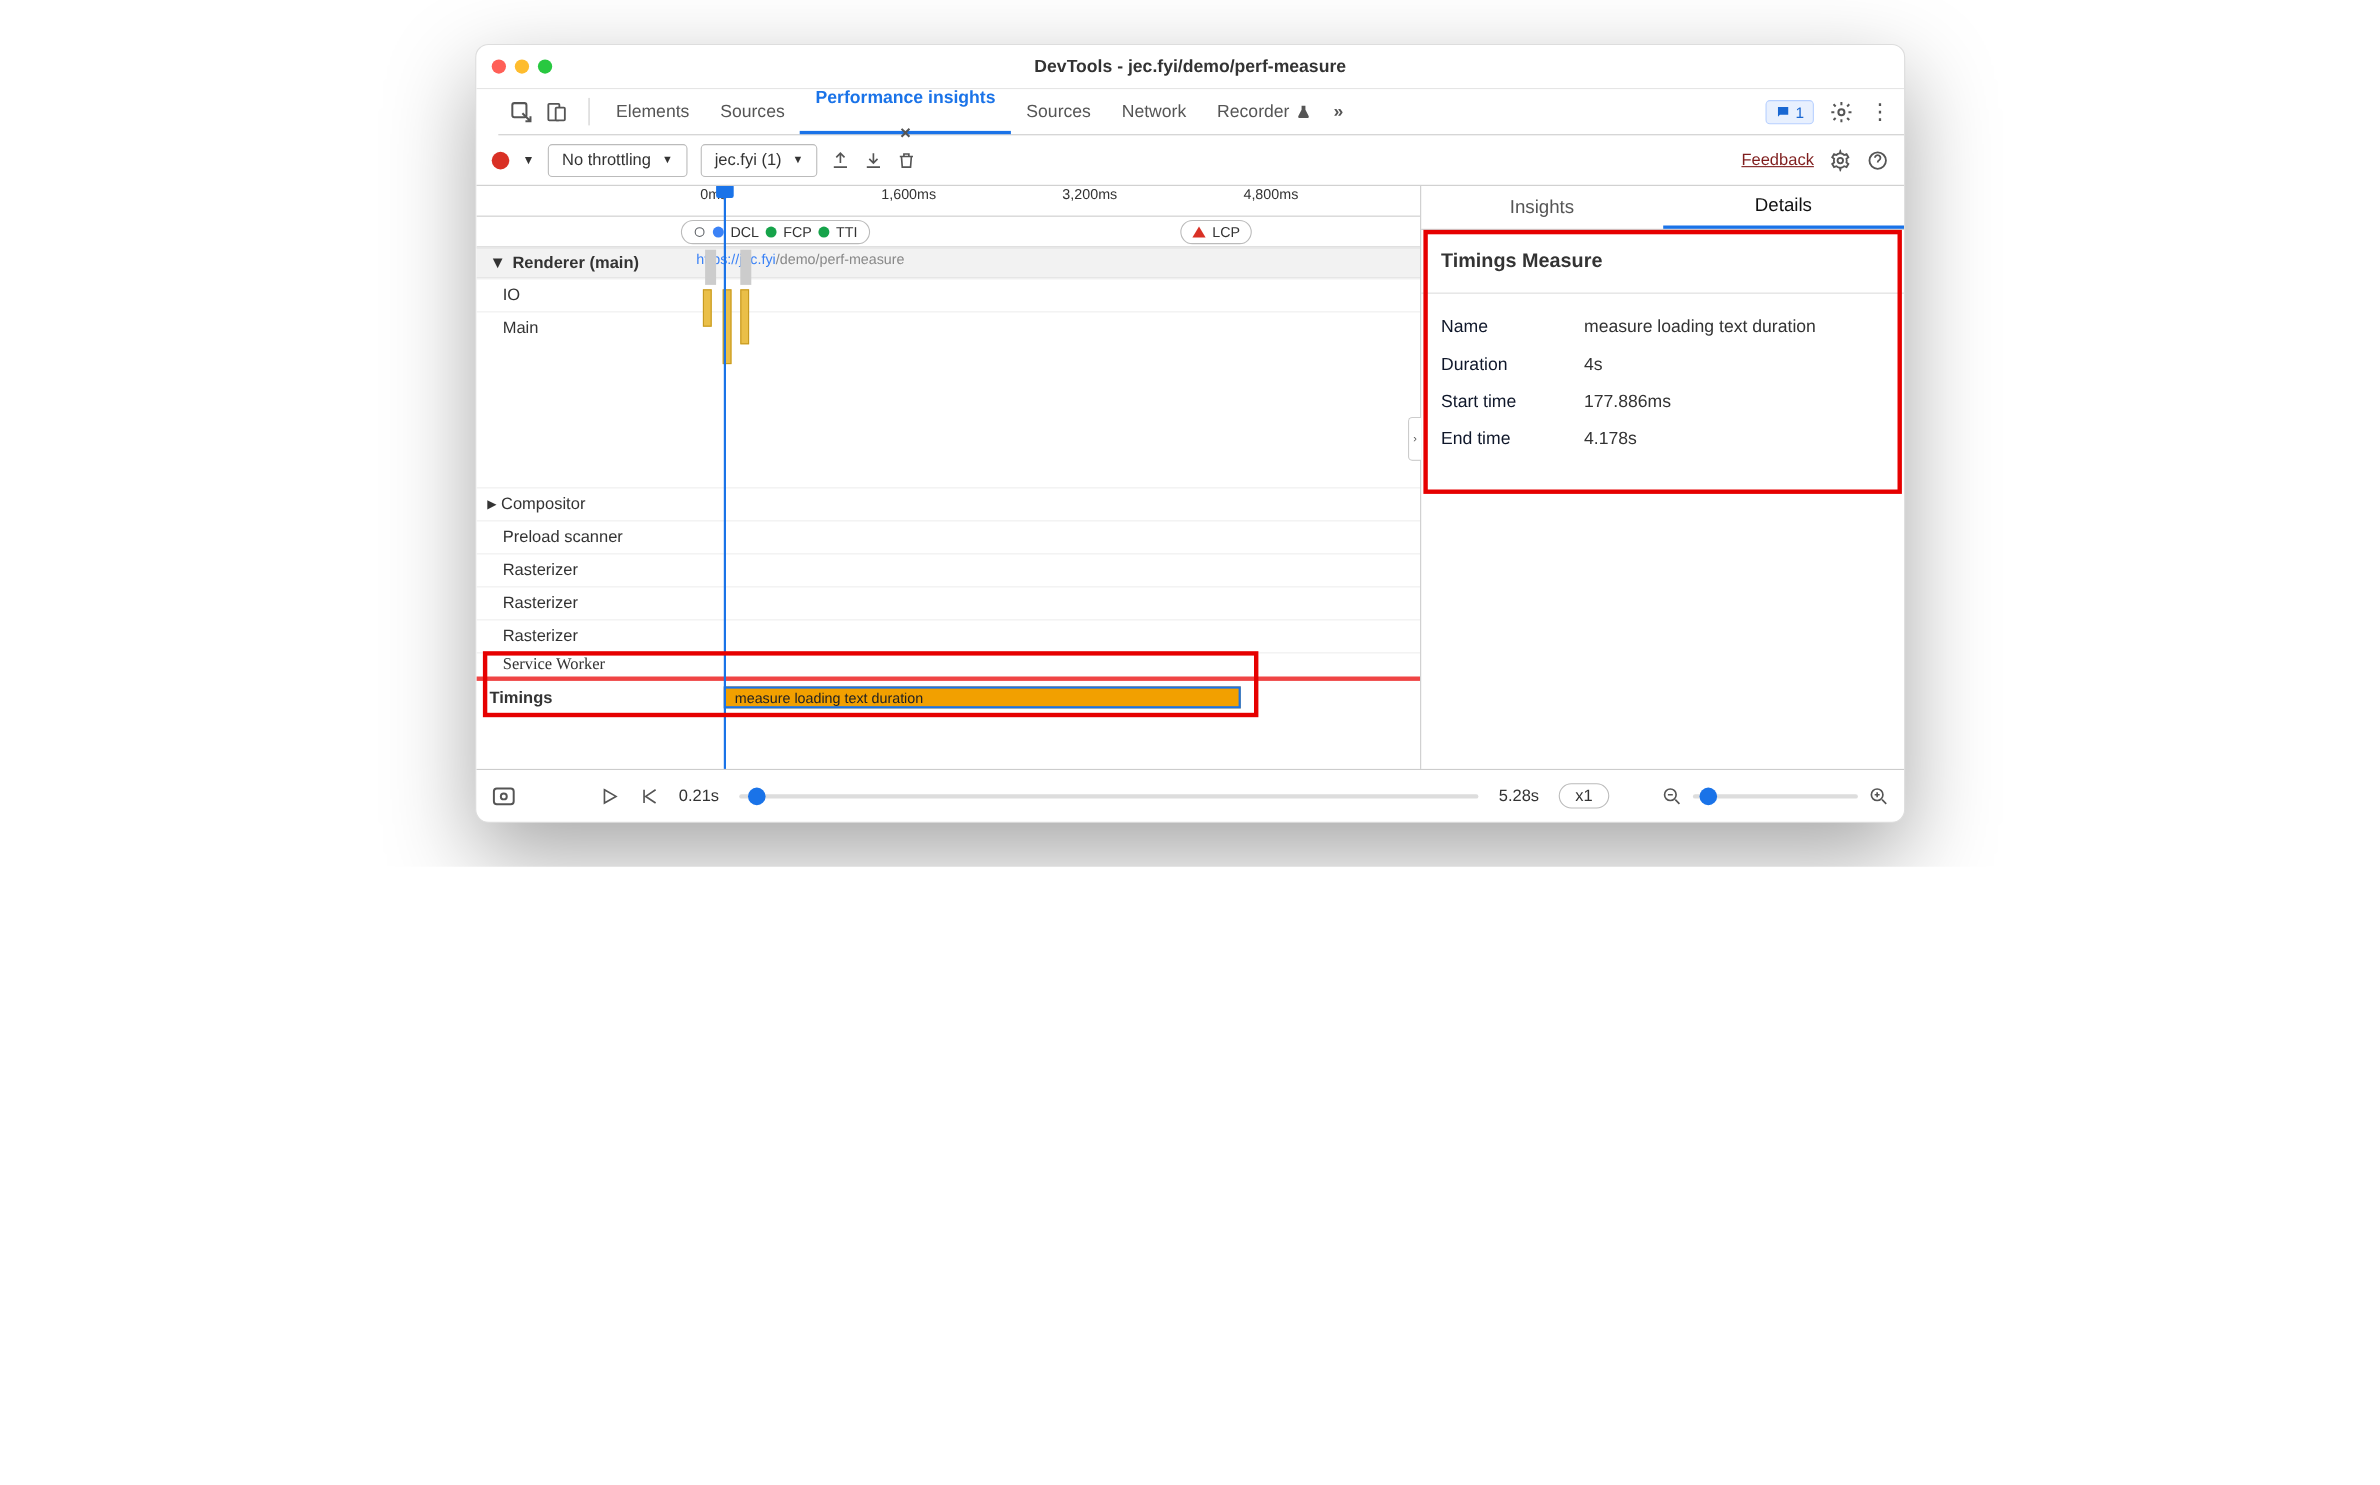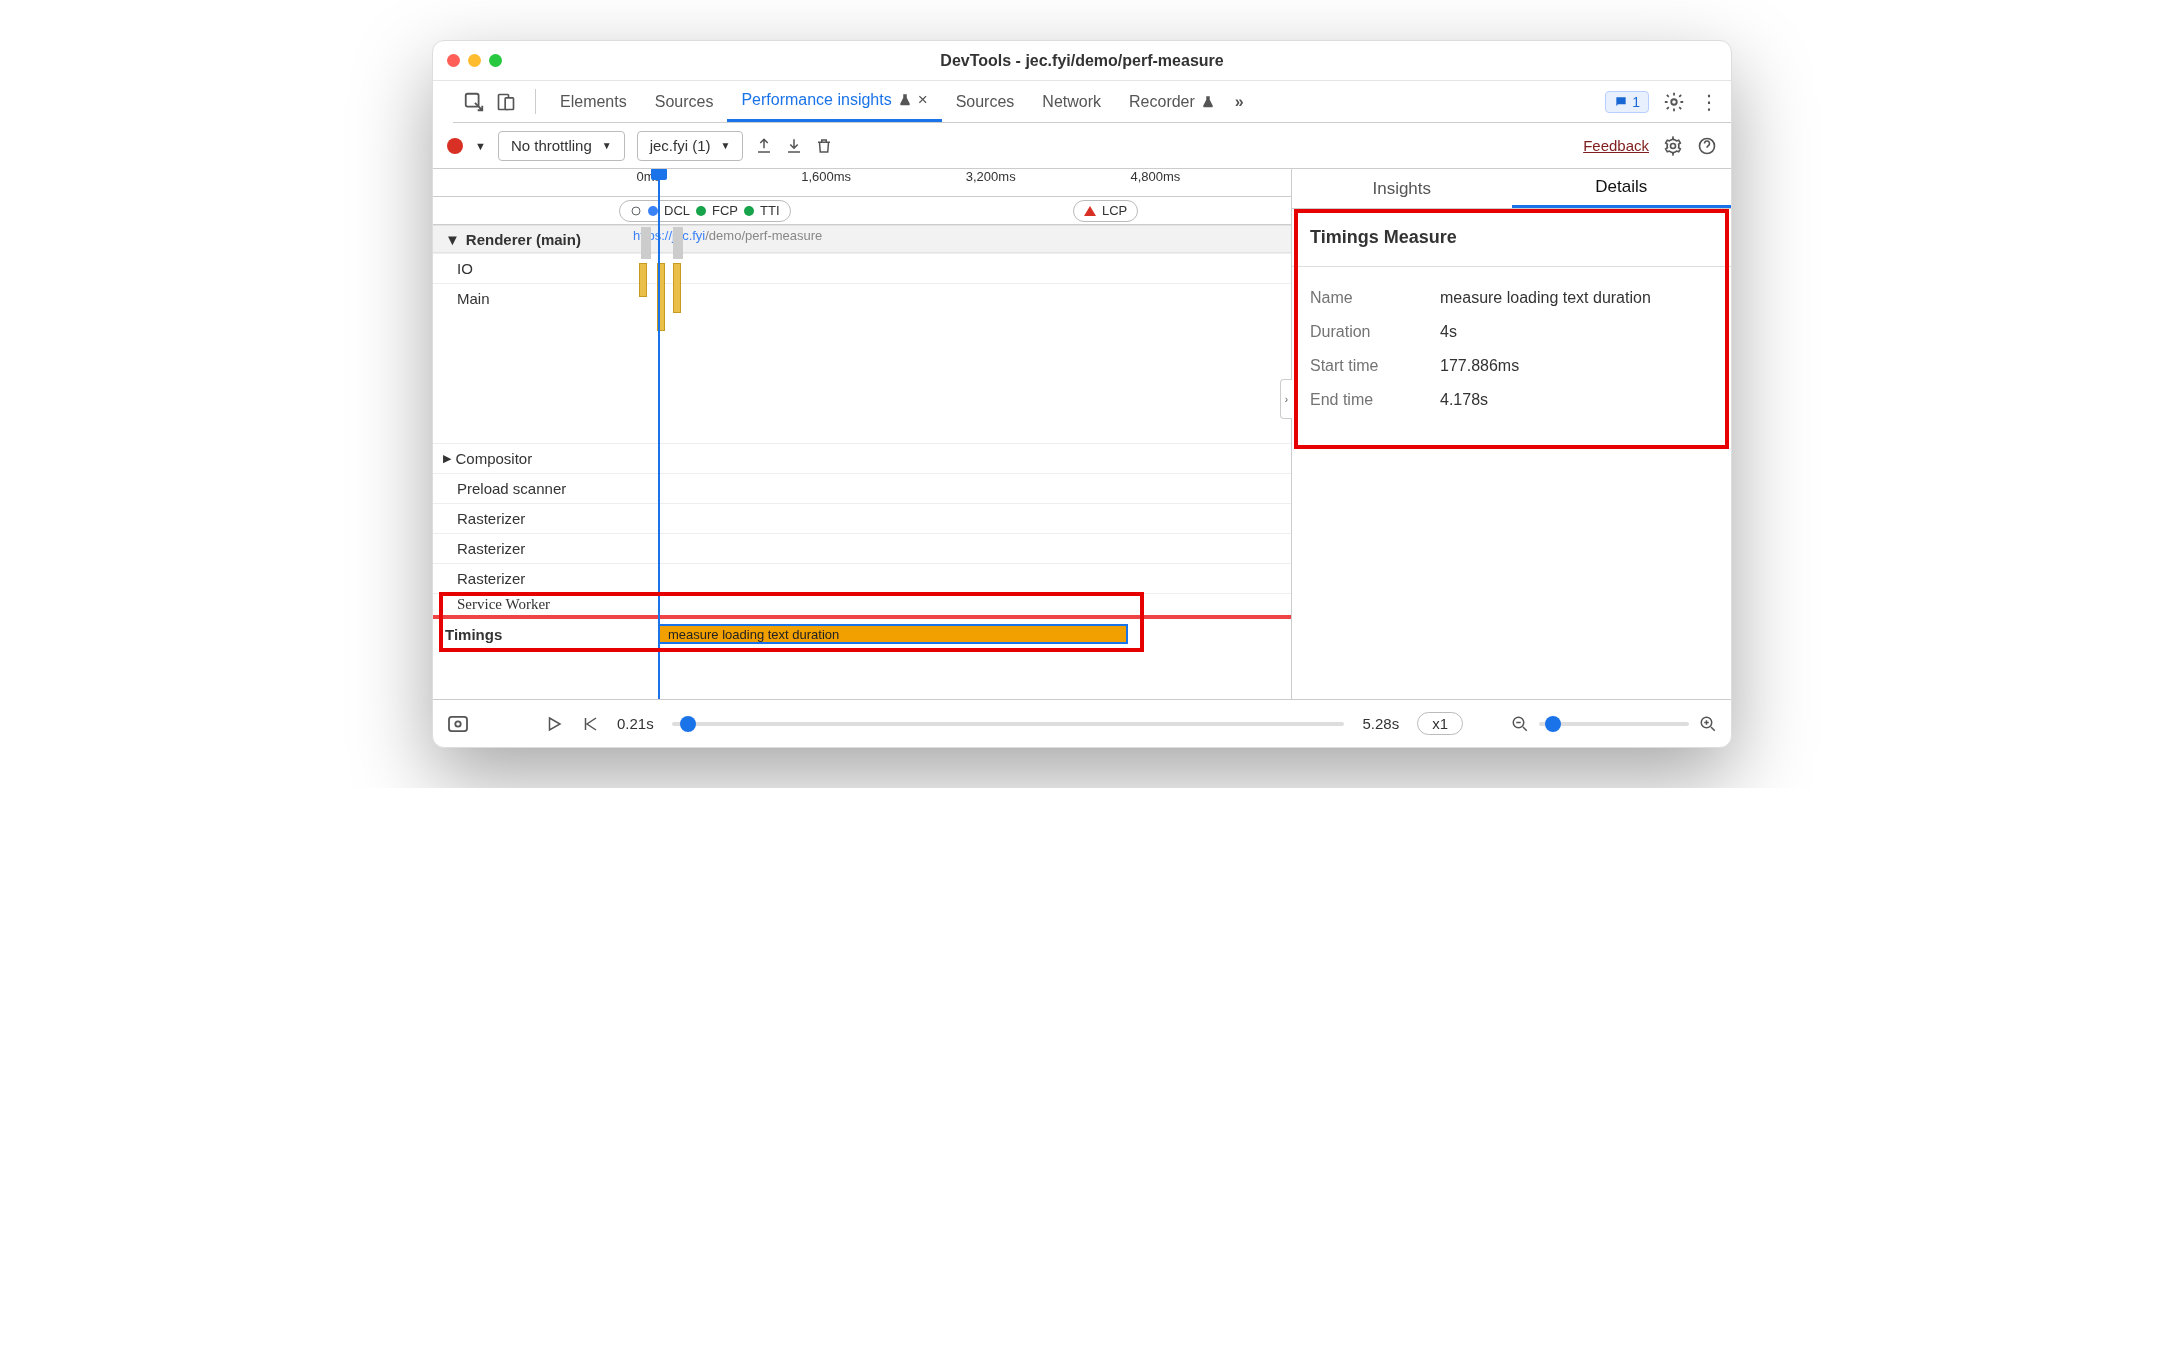--- a/index.html
+++ b/index.html
@@ -38,21 +38,21 @@
     display: flex; align-items: center;
     border-bottom: 1px solid #ccc;
     font-size: 16px;
     color:#555;
     padding:0 8px;
     margin-left:20px;
   }
   .tabbar .iconbox { width:26px; height:26px; display:flex; align-items:center; justify-content:center; margin-right:6px; color:#555;}
   .tabbar .sep { height:60%; width:1px; background:#ccc; margin:0 10px;}
   .tabbar .tab { padding:0 14px; height:100%; display:flex; align-items:center; gap:6px; cursor:pointer;}
-  .tabbar .tab.active { color:#1a73e8; border-bottom:3px solid #1a73e8; font-weight:400;}
+  .tabbar .tab.active { color:#1a73e8; border-bottom:3px solid #1a73e8; font-weight:700;flex-direction:column;}
   .tabbar .chevmore { margin-left:6px; display:flex; align-items:center; color:#555; font-weight:bold;}
   .tabbar .right { margin-left:auto; display:flex; align-items:center; gap:14px; padding-right:4px;}
   .badge-issue { display:flex; align-items:center; gap:4px; border:1px solid #b7d0ff; background:#e8f0fe; color:#1967d2; padding:2px 8px; border-radius:4px; font-size:14px;}
   .toolbar {
     height:46px; display:flex; align-items:center; gap:12px; padding:0 14px;
     border-bottom:1px solid #ccc; font-size:15px; color:#333;
   }
   .record-dot { width:16px; height:16px; border-radius:50%; background:#d93025;}
   .select { border:1px solid #bbb; border-radius:4px; height:30px; display:flex; align-items:center; padding:0 12px; gap:10px;}
   .select .tri { font-size:10px; color:#333;}
@@ -82,21 +82,21 @@
   .timings-row { position:relative; height:34px; display:flex; align-items:center; border-top:4px solid #ef4444;}
   .timings-row .label { width:200px; padding-left:12px; font-weight:700;}
   .timings-bar { position:absolute; left:225px; width:470px; height:20px; background:#f2a000; border:2px solid #1a73e8; display:flex; align-items:center; padding-left:8px; font-size:13px; color:#222;}
   .redbox-left { position:absolute; left:6px; bottom:27px; width:705px; height:60px; border:4px solid #e60000; z-index:10; pointer-events:none;}
   .right-tabs { height:40px; display:flex; border-bottom:1px solid #ccc;}
   .right-tabs .rtab { flex:1; display:flex; align-items:center; justify-content:center; font-size:17px; color:#555; cursor:pointer;}
   .right-tabs .rtab.active { color:#111; border-bottom:3px solid #1a73e8; font-weight:500;}
   .details { padding:18px 18px; font-size:16px; color:#333;}
   .details h3 { font-size:18px; font-weight:700; margin-bottom:18px; color:#333;}
   .kv { display:flex; height:34px; align-items:center;}
-  .kv .k { width:130px; color:#737373;}
+  .kv .k { width:130px; color:#0f172a;}
   .kv .v { color:#333;}
   .details .divider { height:1px; background:#ddd; margin:0 -18px 14px;}
   .redbox-right { position:absolute; top:40px; left:2px; right:2px; height:240px; border:4px solid #e60000; pointer-events:none;}
   .collapse-tab { position:absolute; left:-12px; top:210px; width:12px; height:40px; background:#fff; border:1px solid #ccc; border-right:none; border-radius:4px 0 0 4px; display:flex; align-items:center; justify-content:center; font-size:10px; color:#555; cursor:pointer;}
   .footer { height:48px; border-top:1px solid #ccc; display:flex; align-items:center; padding:0 14px; gap:18px; font-size:15px; color:#333;}
   .slider { flex:1; height:4px; background:#ddd; border-radius:2px; position:relative;}
   .slider .thumb { position:absolute; top:-6px; width:16px; height:16px; border-radius:50%; background:#1a73e8;}
   .zoom-chip { border:1px solid #bbb; border-radius:20px; padding:2px 14px;}
   .zoom-area { display:flex; align-items:center; gap:10px; margin-left:30px;}
   .zoom-track { width:150px; height:4px; background:#ddd; border-radius:2px; position:relative;}

